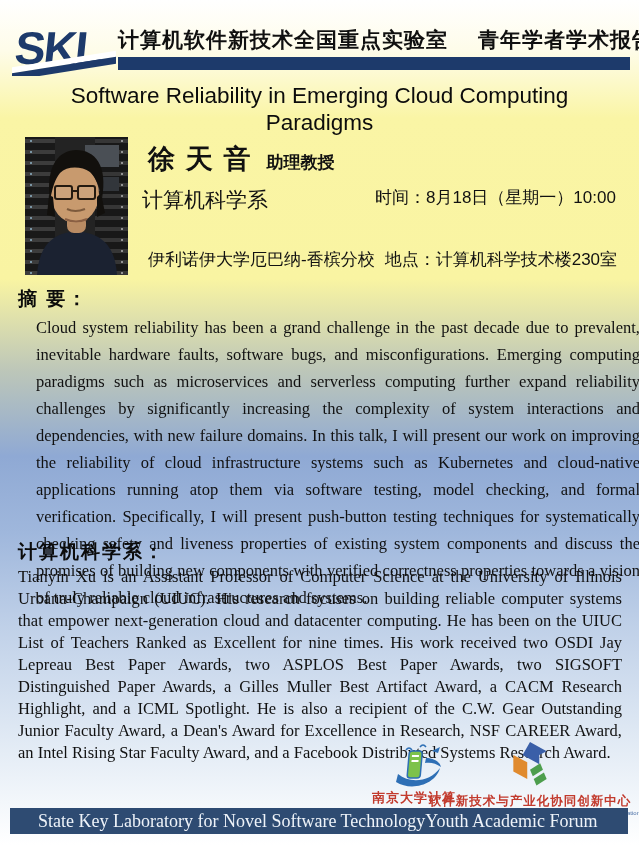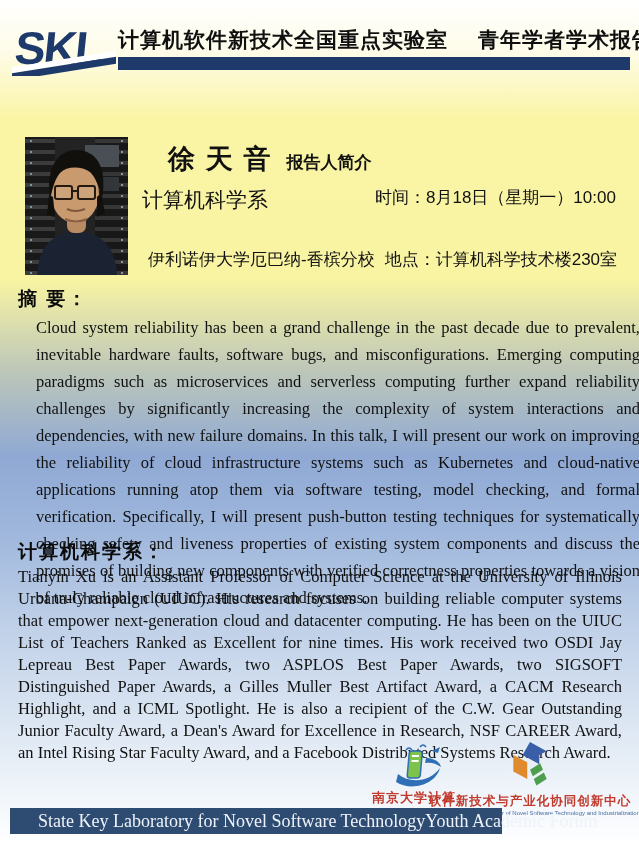--- a/index.html
+++ b/index.html
@@ -15,21 +15,21 @@
   
   .hdr-text{left:118px;top:26px;display:flex;gap:30px;white-space:nowrap;
     font-size:21px;font-weight:bold;letter-spacing:1px;color:#101010;}
   .hdr-bar{left:118px;top:57px;width:512px;height:13px;background:#1d3a6b;}
   
   .title{left:20px;top:82px;width:599px;text-align:center;
     font-size:22.5px;line-height:27px;color:#0c0c0c;}
   
   .photo{left:25px;top:137px;width:103px;height:138px;}
   .name-row{left:148px;top:141px;display:flex;align-items:baseline;white-space:nowrap;}
-  .sp-name{font-family:"Liberation Serif",serif;font-size:27px;font-weight:bold;letter-spacing:2px;margin-left:20px;}
+  .sp-name{font-family:"Liberation Serif",serif;font-size:27px;font-weight:bold;letter-spacing:2px;}
   .sp-title{font-size:17px;margin-left:14px;font-weight:bold;}
   .dept{left:142px;top:186px;font-size:21px;}
   .time{left:375px;top:186px;font-size:17px;white-space:nowrap;}
   .affil-row{left:148px;top:248px;display:flex;gap:10px;white-space:nowrap;font-size:17px;}
   
   .sec-h{font-size:19px;font-weight:bold;letter-spacing:2px;color:#0c0c0c;white-space:nowrap;}
   .abstract-h{left:18px;top:286px;}
   .abstract-b{left:36px;top:314px;width:604px;
     font-family:"Liberation Serif",serif;font-size:16.5px;line-height:27px;text-align:justify;}
   .bio-h{left:18px;top:539px;}
@@ -39,21 +39,21 @@
   .logo-blk{display:flex;flex-direction:column;align-items:center;}
   .nju{left:372px;top:744px;width:92px;}
   .cic{left:452px;top:741px;width:156px;}
   .logo-cn{color:#c23b2e;font-weight:bold;}
   .nju .logo-cn{font-size:13px;letter-spacing:1px;margin-top:1px;}
   .cic .logo-cn{font-size:12.5px;letter-spacing:1px;margin-top:2px;white-space:nowrap;}
   .logo-en{color:#4a6fa5;}
   .nju .logo-en{font-size:6.5px;}
   .cic .logo-en{font-size:6px;white-space:nowrap;}
   
-  .footer{left:10px;top:808px;width:492px;height:26px;background:#2e4b72;
+  .footer{left:10px;top:808px;width:618px;height:26px;background:#2e4b72;
     display:flex;align-items:center;
     padding:0 34px 0 28px;box-sizing:border-box;
     font-family:"Liberation Serif",serif;font-size:18px;color:#eef3f9;white-space:nowrap;}
 </style>
 </head>
 <body>
 
 <div class="page">
 
   <div class="abs" style="left:12px;top:22px;width:104px;height:54px;">
@@ -67,20 +67,24 @@
       </g>
     </svg>
   </div>
 
   <div class="abs hdr-text">
     <span>计算机软件新技术全国重点实验室</span>
     <span>青年学者学术报告</span>
   </div>
   <div class="abs hdr-bar"></div>
 
+  <div class="abs title">
+    <div>Software Reliability in Emerging Cloud Computing</div>
+    <div>Paradigms</div>
+  </div>
 
   <div class="abs photo">
     <svg width="103" height="138" viewBox="0 0 103 138">
       <defs>
         <pattern id="slats" width="103" height="11" patternUnits="userSpaceOnUse">
           <rect width="103" height="11" fill="#191919"></rect>
           <rect y="2" width="103" height="4" fill="#3c3c3c"></rect>
           <circle cx="6" cy="4" r="1" fill="#8fb3c9"></circle>
           <circle cx="97" cy="4" r="1" fill="#cfcfcf"></circle>
         </pattern>
@@ -100,21 +104,21 @@
       <rect x="30" y="49" width="17" height="13" rx="2" fill="rgba(250,250,250,0.10)" stroke="#241a10" stroke-width="2"></rect>
       <rect x="53" y="49" width="17" height="13" rx="2" fill="rgba(250,250,250,0.10)" stroke="#241a10" stroke-width="2"></rect>
       <line x1="47" y1="54" x2="53" y2="54" stroke="#241a10" stroke-width="2"></line>
       <path d="M42,72 Q50,76 60,72" stroke="#7d5a3c" stroke-width="2" fill="none"></path>
       <path d="M40,82 Q51,87 62,82" stroke="#8a5f43" stroke-width="2" fill="none"></path>
     </svg>
   </div>
 
   <div class="abs name-row">
     <span class="sp-name">徐 天 音</span>
-    <span class="sp-title">报告人简介</span>
+    <span class="sp-title">助理教授</span>
   </div>
   <div class="abs dept">计算机科学系</div>
   <div class="abs time">时间：8月18日（星期一）10:00</div>
   <div class="abs affil-row">
     <span>伊利诺伊大学厄巴纳-香槟分校</span>
     <span>地点：计算机科学技术楼230室</span>
   </div>
 
   <div class="abs sec-h abstract-h">摘 要：</div>
   <div class="abs abstract-b">Cloud system reliability has been a grand challenge in the past decade due to prevalent, inevitable hardware faults, software bugs, and misconfigurations. Emerging computing paradigms such as microservices and serverless computing further expand reliability challenges by significantly increasing the complexity of system interactions and dependencies, with new failure domains. In this talk, I will present our work on improving the reliability of cloud infrastructure systems such as Kubernetes and cloud-native applications running atop them via software testing, model checking, and formal verification. Specifically, I will present push-button testing techniques for systematically checking safety and liveness properties of existing system components and discuss the promises of building new components with verified correctness properties towards a vision of truly reliable cloud infrastructures and systems.</div>

